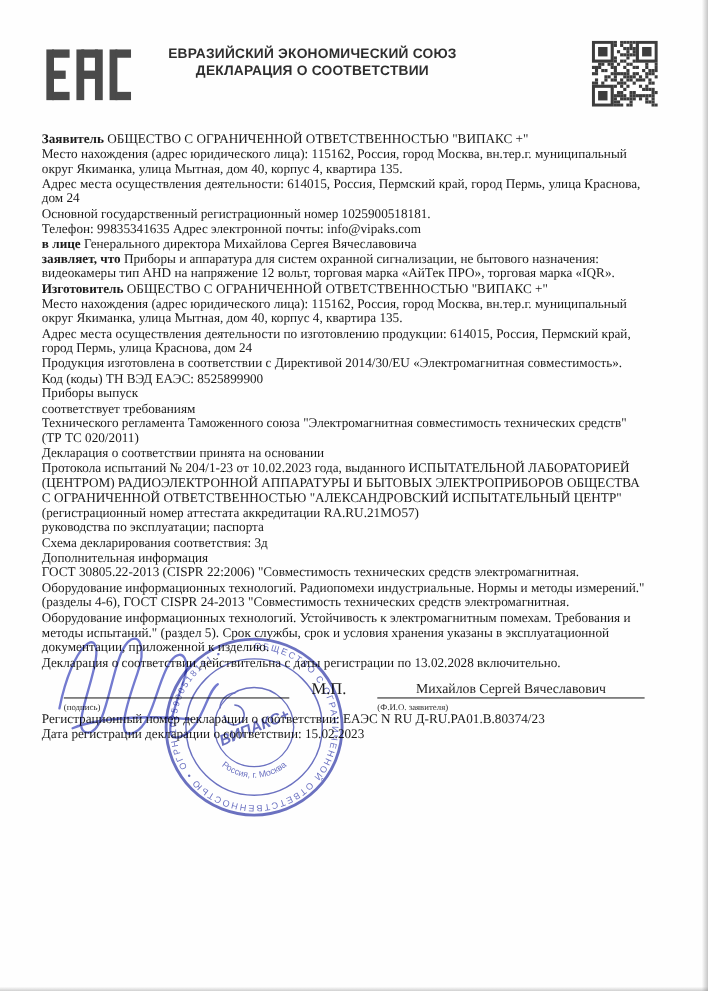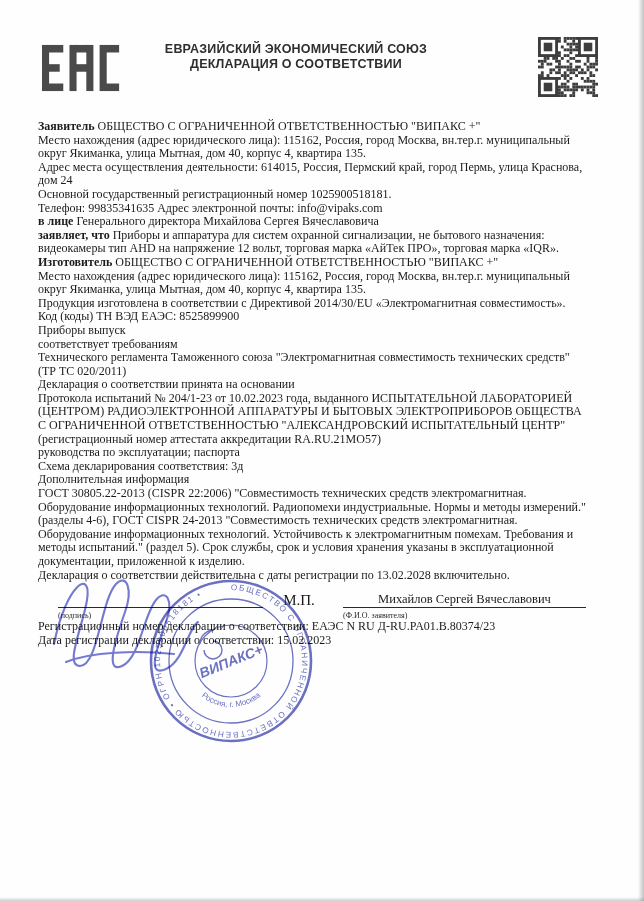--- a/index.html
+++ b/index.html
@@ -8,21 +8,21 @@
     font-family:"Liberation Serif", serif; color:#1b1b1b; overflow:hidden;
   }
   .edge-right{position:absolute;right:0;top:0;width:6px;height:100%;
     background:linear-gradient(to right, rgba(0,0,0,0), rgba(120,120,120,.45));}
   .edge-bottom{position:absolute;left:0;bottom:0;width:100%;height:4px;
     background:linear-gradient(to bottom, rgba(0,0,0,0), rgba(120,120,120,.35));}
 
   
   .eac-logo{position:absolute;left:42px;top:44px;}
   .sr{position:absolute;width:1px;height:1px;overflow:hidden;clip:rect(0 0 0 0);}
-  .head-titles{position:absolute;left:76px;top:42px;width:440px;text-align:center;
+  .head-titles{position:absolute;left:64px;top:42px;width:440px;text-align:center;
     font-family:"Liberation Sans", sans-serif;font-weight:bold;font-size:12.5px;
     line-height:15px;color:#2e2e2e;letter-spacing:.2px;}
   .qr{position:absolute;left:538px;top:37px;}
 
   
   .doc-body{position:absolute;left:38px;top:120px;width:548px;
     font-size:12px;line-height:13.6px;}
   .doc-body p{margin:0;}
   .lbl{font-weight:bold;margin-right:3px;}
   .b{font-weight:normal;}
@@ -242,20 +242,21 @@
     <p>Место нахождения (адрес юридического лица): 115162, Россия, город Москва, вн.тер.г. муниципальный округ Якиманка, улица Мытная, дом 40, корпус 4, квартира 135.</p>
     <p>Адрес места осуществления деятельности: 614015, Россия, Пермский край, город Пермь, улица Краснова, дом 24</p>
     <p>Основной государственный регистрационный номер 1025900518181.</p>
     <p>Телефон: 99835341635 Адрес электронной почты: info@vipaks.com</p>
     <p><span class="lbl">в лице</span><span>Генерального директора Михайлова Сергея Вячеславовича</span></p>
 
     <p class="mt5"><span class="lbl">заявляет, что</span><span>Приборы и аппаратура для систем охранной сигнализации, не бытового назначения: видеокамеры тип AHD на напряжение 12 вольт, торговая марка «АйТек ПРО», торговая марка «IQR».</span></p>
 
     <p class="mt3"><span class="lbl">Изготовитель</span><span>ОБЩЕСТВО С ОГРАНИЧЕННОЙ ОТВЕТСТВЕННОСТЬЮ "ВИПАКС +"</span></p>
     <p>Место нахождения (адрес юридического лица): 115162, Россия, город Москва, вн.тер.г. муниципальный округ Якиманка, улица Мытная, дом 40, корпус 4, квартира 135.</p>
+    <p>Адрес места осуществления деятельности по изготовлению продукции: 614015, Россия, Пермский край, город Пермь, улица Краснова, дом 24</p>
     <p>Продукция изготовлена в соответствии с Директивой 2014/30/EU «Электромагнитная совместимость».</p>
     <p class="mt8">Код (коды) ТН ВЭД ЕАЭС: 8525899900</p>
     <p class="mt5">Приборы выпуск</p>
 
     <p class="b mt5">соответствует требованиям</p>
     <p>Технического регламента Таможенного союза "Электромагнитная совместимость технических средств" (ТР ТС 020/2011)</p>
 
     <p class="b mt5">Декларация о соответствии принята на основании</p>
     <p>Протокола испытаний № 204/1-23 от 10.02.2023 года, выданного ИСПЫТАТЕЛЬНОЙ ЛАБОРАТОРИЕЙ (ЦЕНТРОМ) РАДИОЭЛЕКТРОННОЙ АППАРАТУРЫ И БЫТОВЫХ ЭЛЕКТРОПРИБОРОВ ОБЩЕСТВА С ОГРАНИЧЕННОЙ ОТВЕТСТВЕННОСТЬЮ "АЛЕКСАНДРОВСКИЙ ИСПЫТАТЕЛЬНЫЙ ЦЕНТР" (регистрационный номер аттестата аккредитации RA.RU.21MO57)</p>
     <p>руководства по эксплуатации; паспорта</p>

